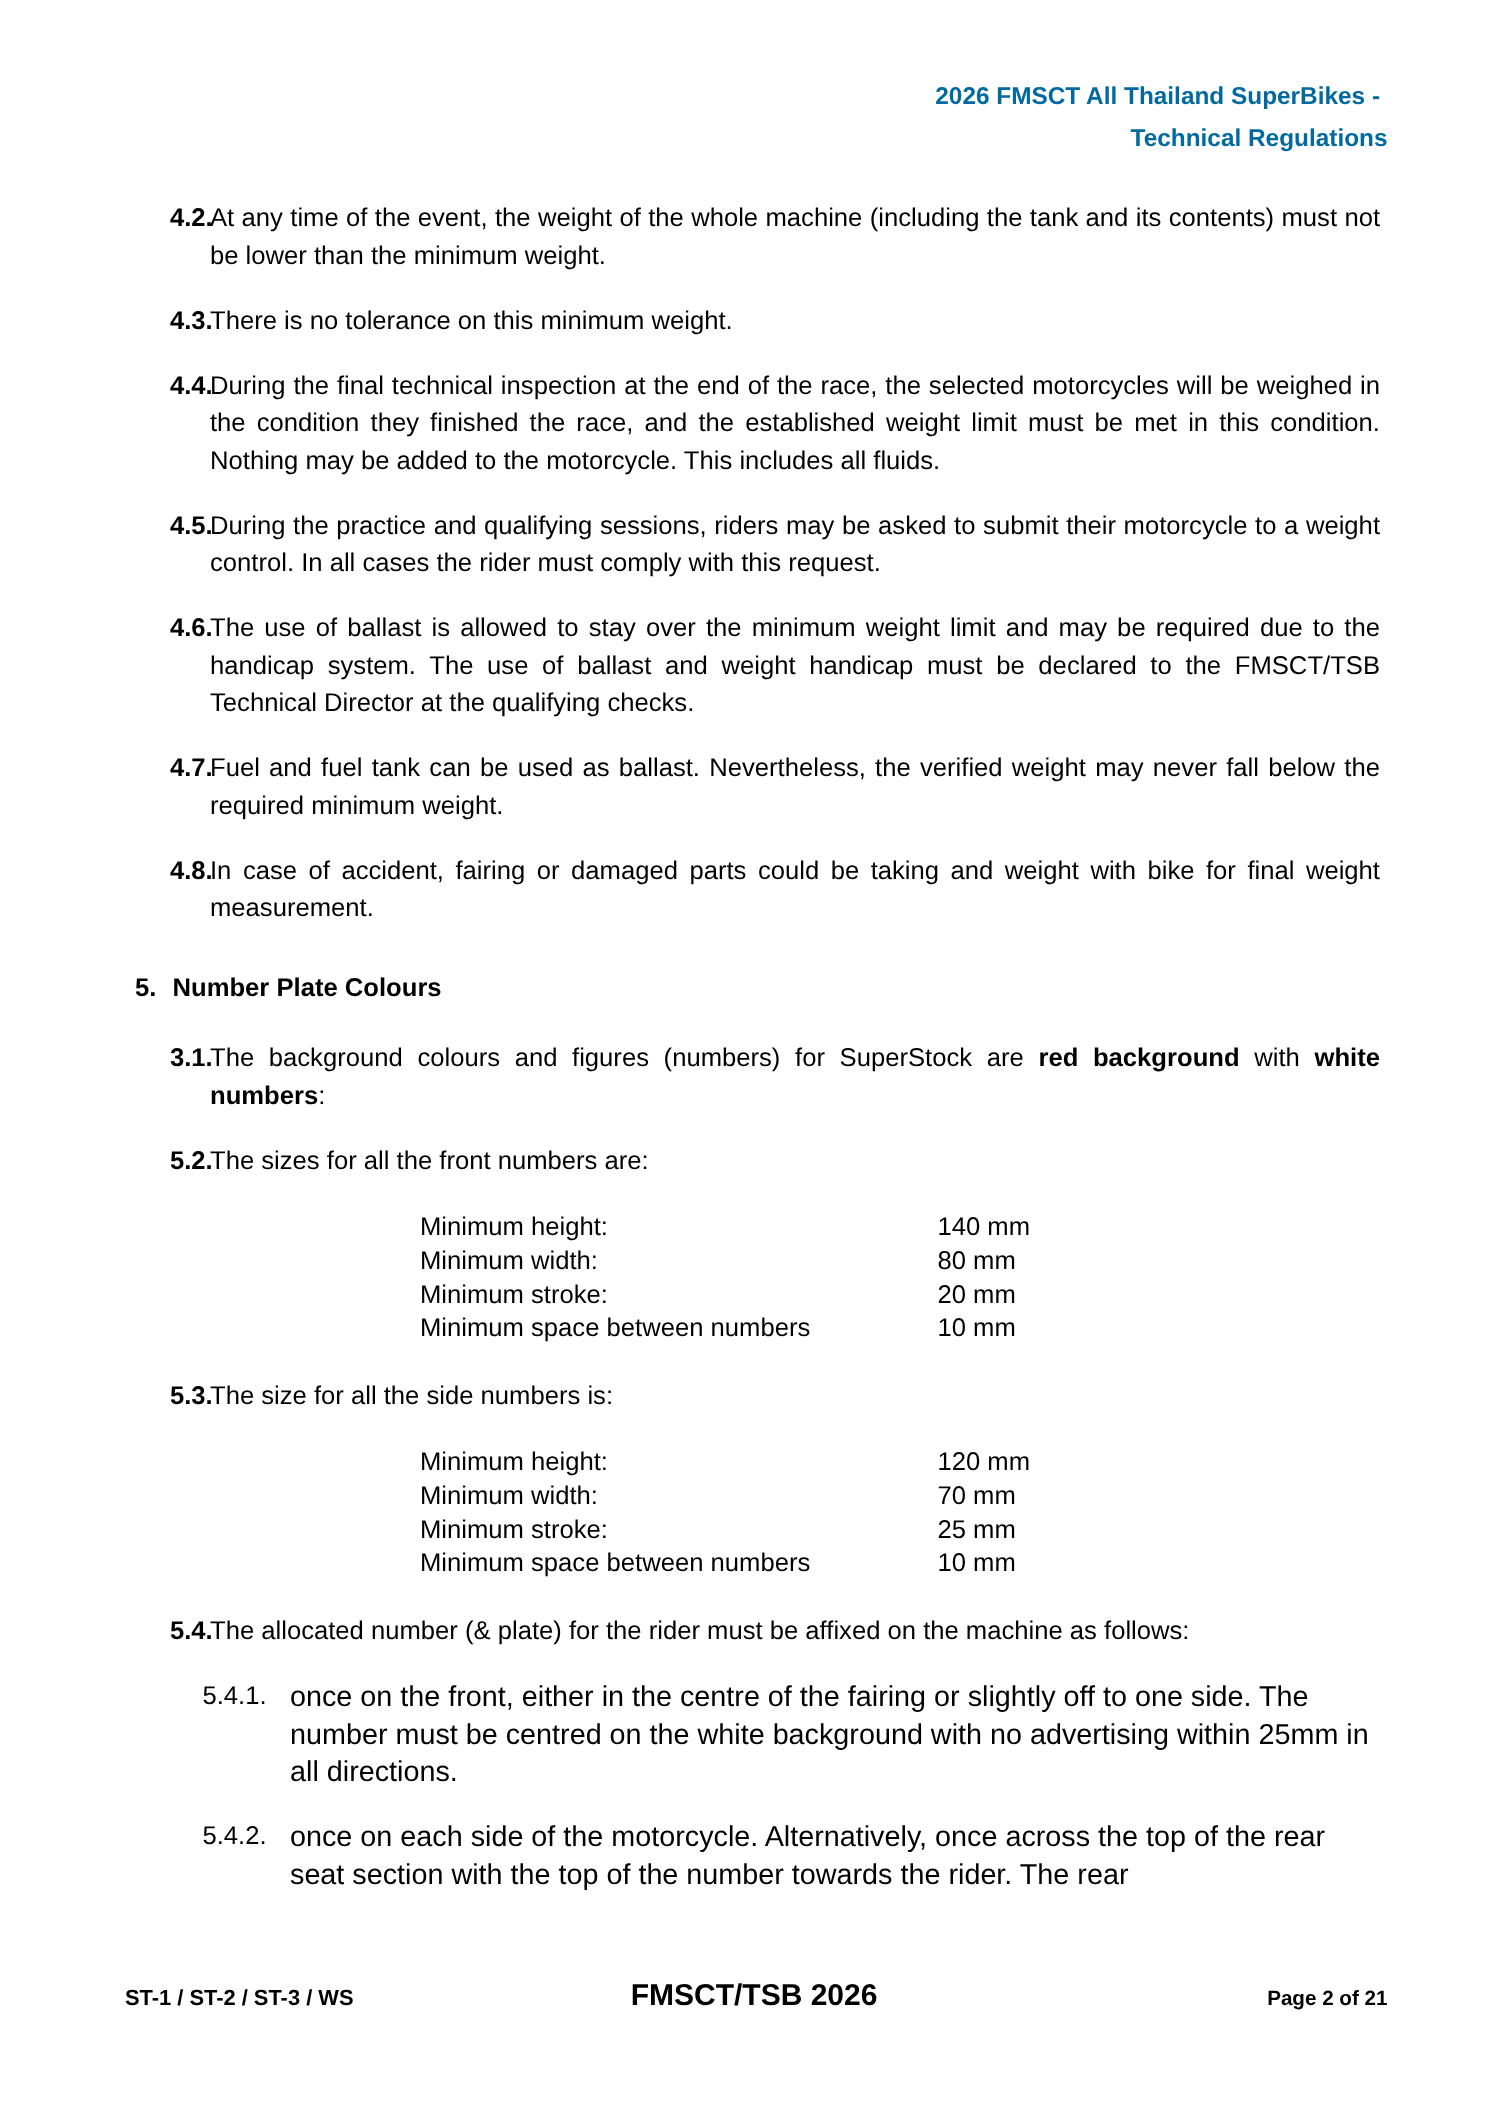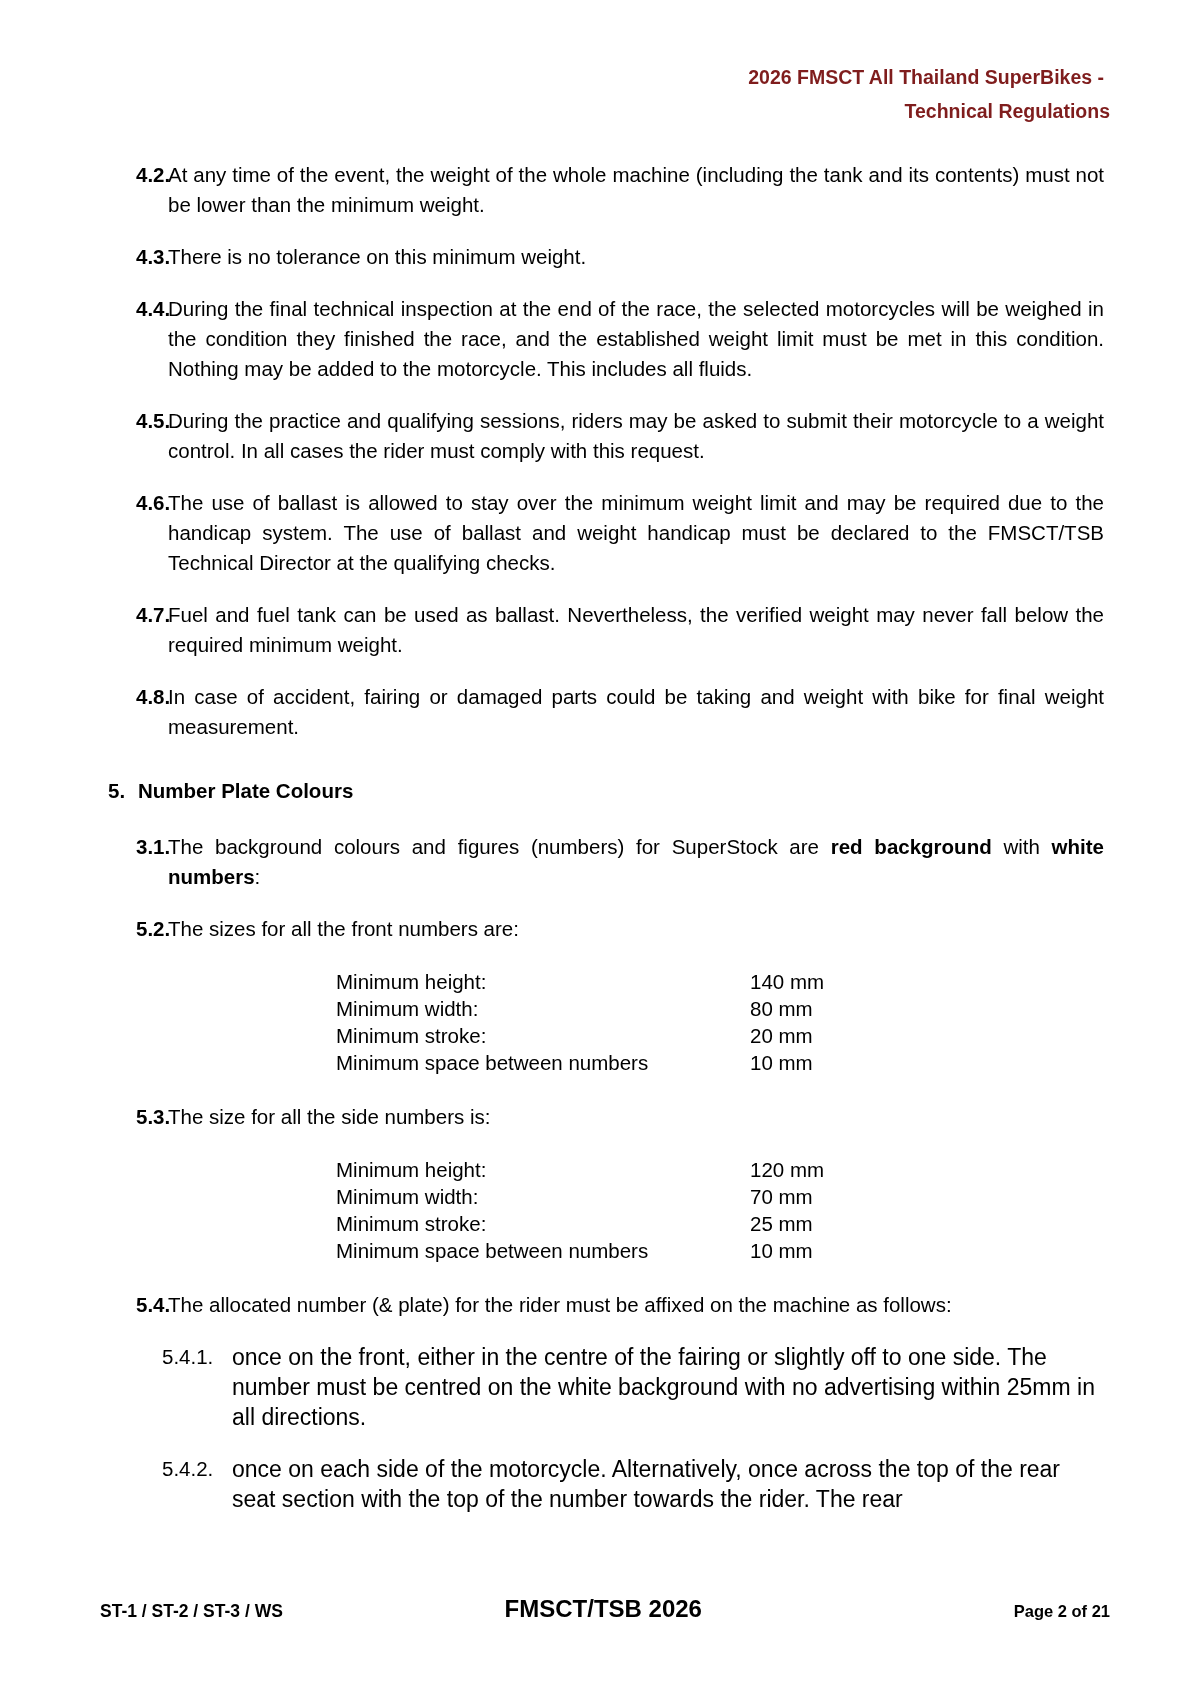--- a/index.html
+++ b/index.html
@@ -22,21 +22,21 @@
     box-sizing: border-box;
     padding: 0;
   }
 
   
   .header {
     position: absolute;
     top: 60px;
     left: 100px;
     width: 1010px;
-    color: #7f1d1d;
+    color: #0369a1;
     font-weight: bold;
     font-size: 19.5px;
     line-height: 34px;
   }
   .header-line1 {
     text-align: right;
     padding-right: 6px;
   }
   .header-line2 {
     text-align: right;
@@ -142,21 +142,21 @@
     flex: 0 0 auto;
   }
 
   b, strong { font-weight: bold; }
 
   
   .footer {
     position: absolute;
     left: 100px;
     width: 1010px;
-    bottom: 60px;
+    bottom: 72px;
     display: flex;
     align-items: baseline;
     font-weight: bold;
     font-size: 17.5px;
   }
   .footer-left  { flex: 0 0 auto; }
   .footer-center{ flex: 1 1 auto; text-align: center; font-size: 24px; padding-right: 90px;}
   .footer-right { flex: 0 0 auto; font-size: 16.5px; }
 </style>
 </head>

